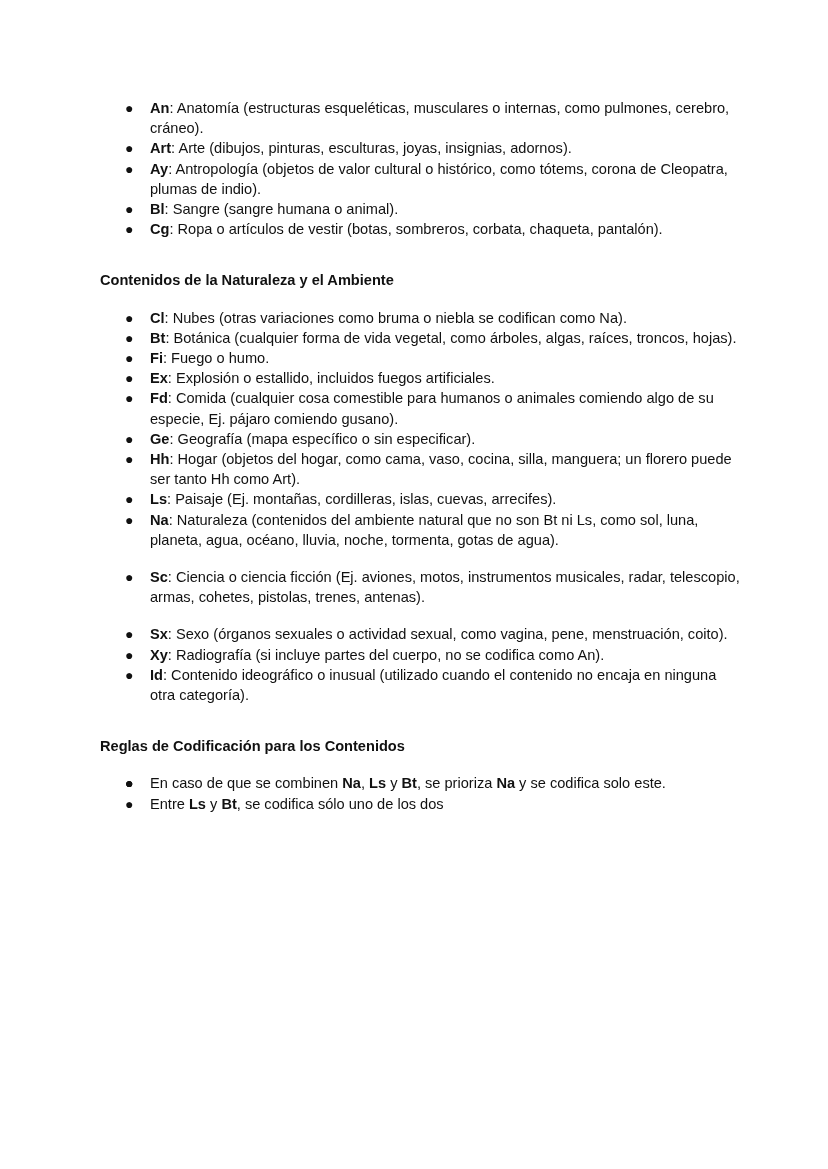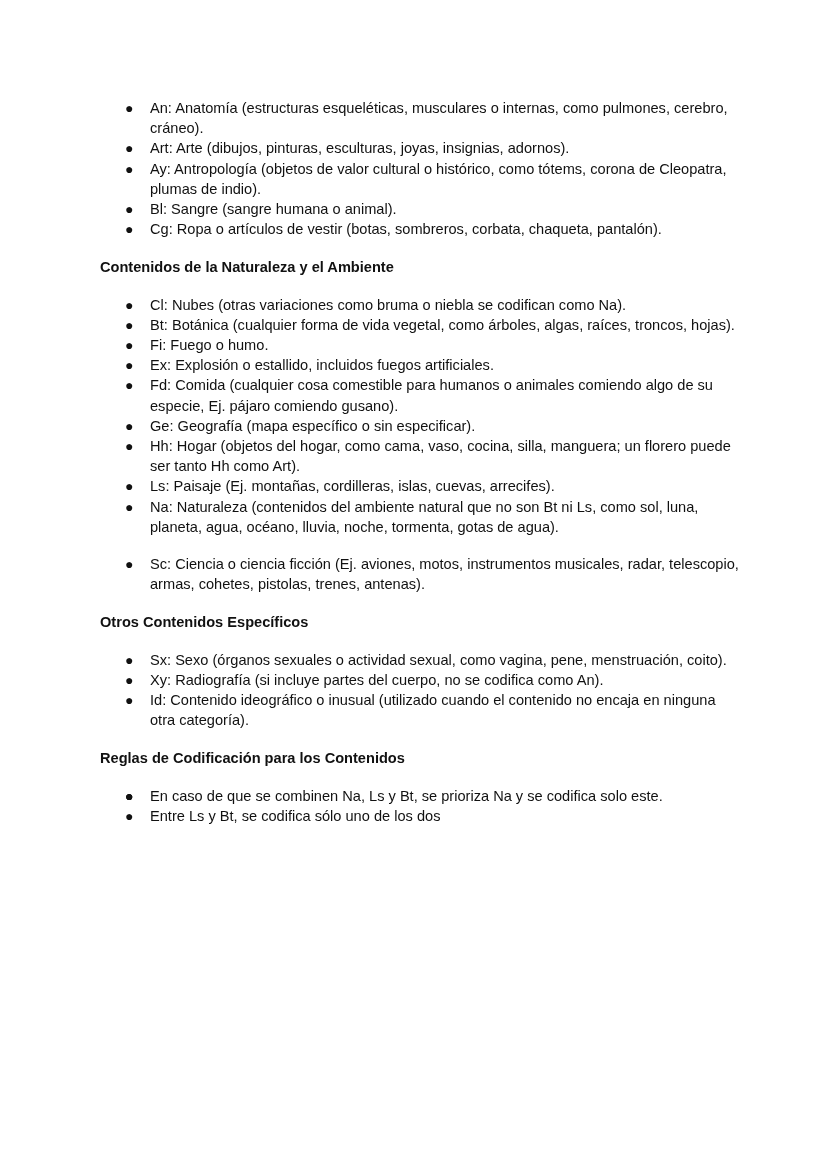--- a/index.html
+++ b/index.html
@@ -3,23 +3,23 @@
   <meta charset="utf-8">
   <style>
     html, body { margin: 0; padding: 0; background: #ffffff; }
     body { width: 828px; height: 1169px; position: relative; overflow: hidden;
       font-family: "Liberation Sans", sans-serif; color: #111111; font-size: 14.6px; line-height: 20.2px; }
     .page { position: absolute; left: 100px; top: 98px; width: 640px; }
     ul { margin: 0; padding: 0; list-style: none; }
     li { position: relative; padding-left: 50px; }
     li .bullet { position: absolute; left: 25px; top: 0; font-size: 14px; }
     .heading { font-weight: bold; margin: 0; }
-    .section-gap-top { margin-top: 18px; }
+    .section-gap-top { margin-top: 31px; }
     .list-gap-top { margin-top: 17px; }
-    b { font-weight: normal; }
+    b { font-weight: bold; }
     .accent { color: #1d5fd0; font-weight: bold; }
     .para { margin: 0; }
   </style>
 </head>
 <body>
 
 <div class="page">
 
   <ul>
     <li><span class="bullet">●</span><b>An</b><span>: Anatomía (estructuras esqueléticas, musculares o internas, como pulmones, cerebro, cráneo).</span></li>
@@ -39,21 +39,20 @@
     <li><span class="bullet">●</span><b>Ge</b><span>: Geografía (mapa específico o sin especificar).</span></li>
     <li><span class="bullet">●</span><b>Hh</b><span>: Hogar (objetos del hogar, como cama, vaso, cocina, silla, manguera; un florero puede ser tanto Hh como Art).</span></li>
     <li><span class="bullet">●</span><b>Ls</b><span>: Paisaje (Ej. montañas, cordilleras, islas, cuevas, arrecifes).</span></li>
     <li><span class="bullet">●</span><b>Na</b><span>: Naturaleza (contenidos del ambiente natural que no son Bt ni Ls, como sol, luna, planeta, agua, océano, lluvia, noche, tormenta, gotas de agua).</span></li>
   </ul>
 
   <ul class="list-gap-top">
     <li><span class="bullet">●</span><b>Sc</b><span>: Ciencia o ciencia ficción (Ej. aviones, motos, instrumentos musicales, radar, telescopio, armas, cohetes, pistolas, trenes, antenas).</span></li>
   </ul>
 
-  <p class="heading section-gap-top">Otros Contenidos Específicos</p>
   <ul class="list-gap-top">
     <li><span class="bullet">●</span><b>Sx</b><span>: Sexo (órganos sexuales o actividad sexual, como vagina, pene, menstruación, coito).</span></li>
     <li><span class="bullet">●</span><b>Xy</b><span>: Radiografía (si incluye partes del cuerpo, no se codifica como An).</span></li>
     <li><span class="bullet">●</span><b>Id</b><span>: Contenido ideográfico o inusual (utilizado cuando el contenido no encaja en ninguna otra categoría).</span></li>
   </ul>
 
   <p class="heading section-gap-top">Reglas de Codificación para los Contenidos</p>
   <ul class="list-gap-top">
     <li><span class="bullet">●</span></li>
     <li><span class="bullet">●</span></li>

